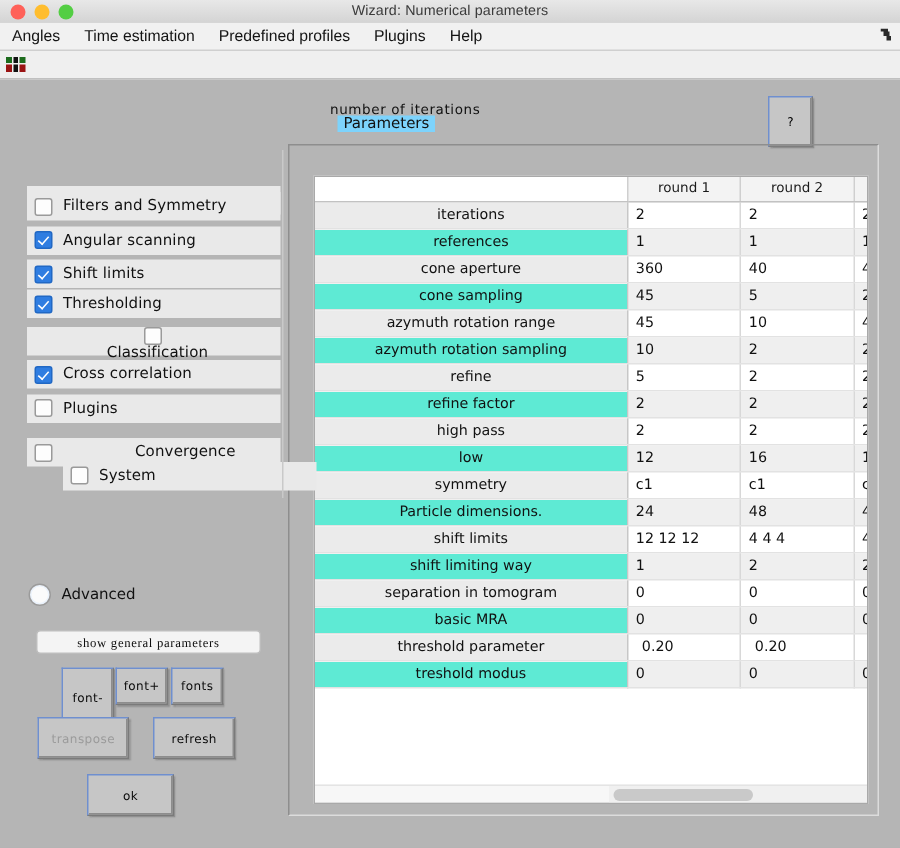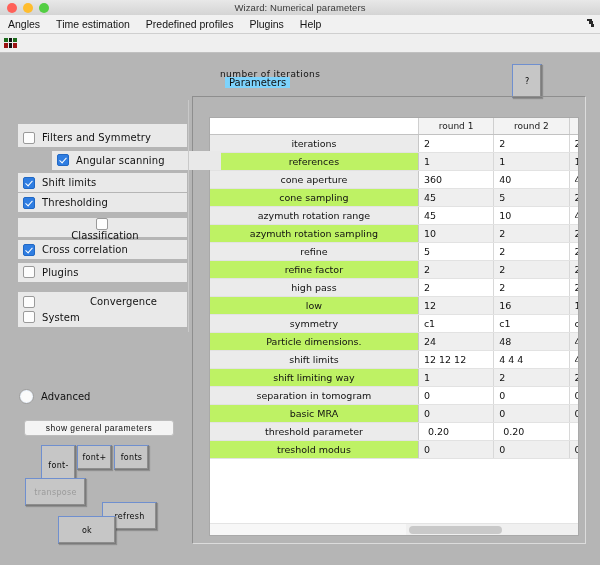--- a/index.html
+++ b/index.html
@@ -191,21 +191,21 @@
   }
   table.ptable td.name {
     text-align: center;
     background: #ebebeb;
     border-right: 1px solid #c7c7c7;
     padding: 0 2px;
   }
   tr.odd td.val  { background: #ffffff; }
   tr.even td.val { background: #efefef; }
   tr.odd  td.name { background: #ebebeb; }
-  tr.even td.name { background: #bef264; }
+  tr.even td.name { background: #5eead4; }
   td.val.indent { padding-left: 9px; }
 
   
   #tbl-hscroll {
     position: absolute;
     left: 0; bottom: 0;
     width: 370px; height: 11px;
     background: #f7f7f7;
     border-top: 1px solid #e4e4e4;
   }
@@ -318,29 +318,29 @@
     left: 24px; top: 420px;
     width: 150px; height: 16px;
     background: #f4f4f4;
     border: 1px solid #bdbdbd;
     border-radius: 3px;
     display: flex;
     align-items: center;
     justify-content: center;
     font-size: 8.5px;
     color: #0e0e0e;
-    font-family: Liberation Sans, sans-serif;
+    font-family: Liberation Serif, serif;
     letter-spacing: 0.45px;
     box-sizing: border-box;
   }
   #btn-font-minus { left: 41px;  top: 445px; width: 35px; height: 40px; }
   #btn-font-plus  { left: 77px;  top: 445px; width: 35px; height: 25px; }
   #btn-fonts      { left: 114px; top: 445px; width: 35px; height: 25px; }
   #btn-transpose  { left: 25px;  top: 478px; width: 61px; height: 28px; }
-  #btn-refresh    { left: 102px; top: 478px; width: 55px; height: 28px; margin-top: 24px; }
+  #btn-refresh    { left: 102px; top: 478px; width: 55px; height: 28px; }
   #btn-ok         { left: 58px;  top: 516px; width: 58px; height: 28px; }
 
   
   #bottom-strip {
     position: absolute;
     left: 0; top: 549px;
     width: 600px; height: 16px;
     background: #b5b5b5;
   }
 </style>
@@ -521,21 +521,21 @@
 
 <div id="sidebar-list">
     <div class="cbrow" style="top: 124px;">
       <div class="cbox on"></div>
       <div class="cblabel">General</div>
     </div>
     <div class="cbrow" style="top: 128.4px;">
       <div class="cbox off"></div>
       <div class="cblabel">Filters and Symmetry</div>
     </div>
-    <div class="cbrow" style="top: 150.8px; margin-left: 34px;">
+    <div class="cbrow" style="top: 150.8px;">
       <div class="cbox on"></div>
       <div class="cblabel">Angular scanning</div>
     </div>
     <div class="cbrow" style="top: 173.2px;">
       <div class="cbox on"></div>
       <div class="cblabel">Shift limits</div>
     </div>
     <div class="cbrow" style="top: 193px;">
       <div class="cbox on"></div>
       <div class="cblabel">Thresholding</div>
@@ -549,21 +549,21 @@
       <div class="cblabel">Cross correlation</div>
     </div>
     <div class="cbrow" style="top: 262.8px;">
       <div class="cbox off"></div>
       <div class="cblabel">Plugins</div>
     </div>
     <div class="cbrow" style="top: 292px; gap: 48px;">
       <div class="cbox off"></div>
       <div class="cblabel">Convergence</div>
     </div>
-    <div class="cbrow" style="top: 307.6px;">
+    <div class="cbrow" style="top: 307.6px; margin-left: 24px;">
       <div class="cbox off"></div>
       <div class="cblabel">System</div>
     </div>
   </div>
 <div id="sidebar-divider"></div>
 
 <div id="advanced-row">
   <div id="advanced-radio"></div>
   <div id="advanced-label">Advanced</div>
 </div>

